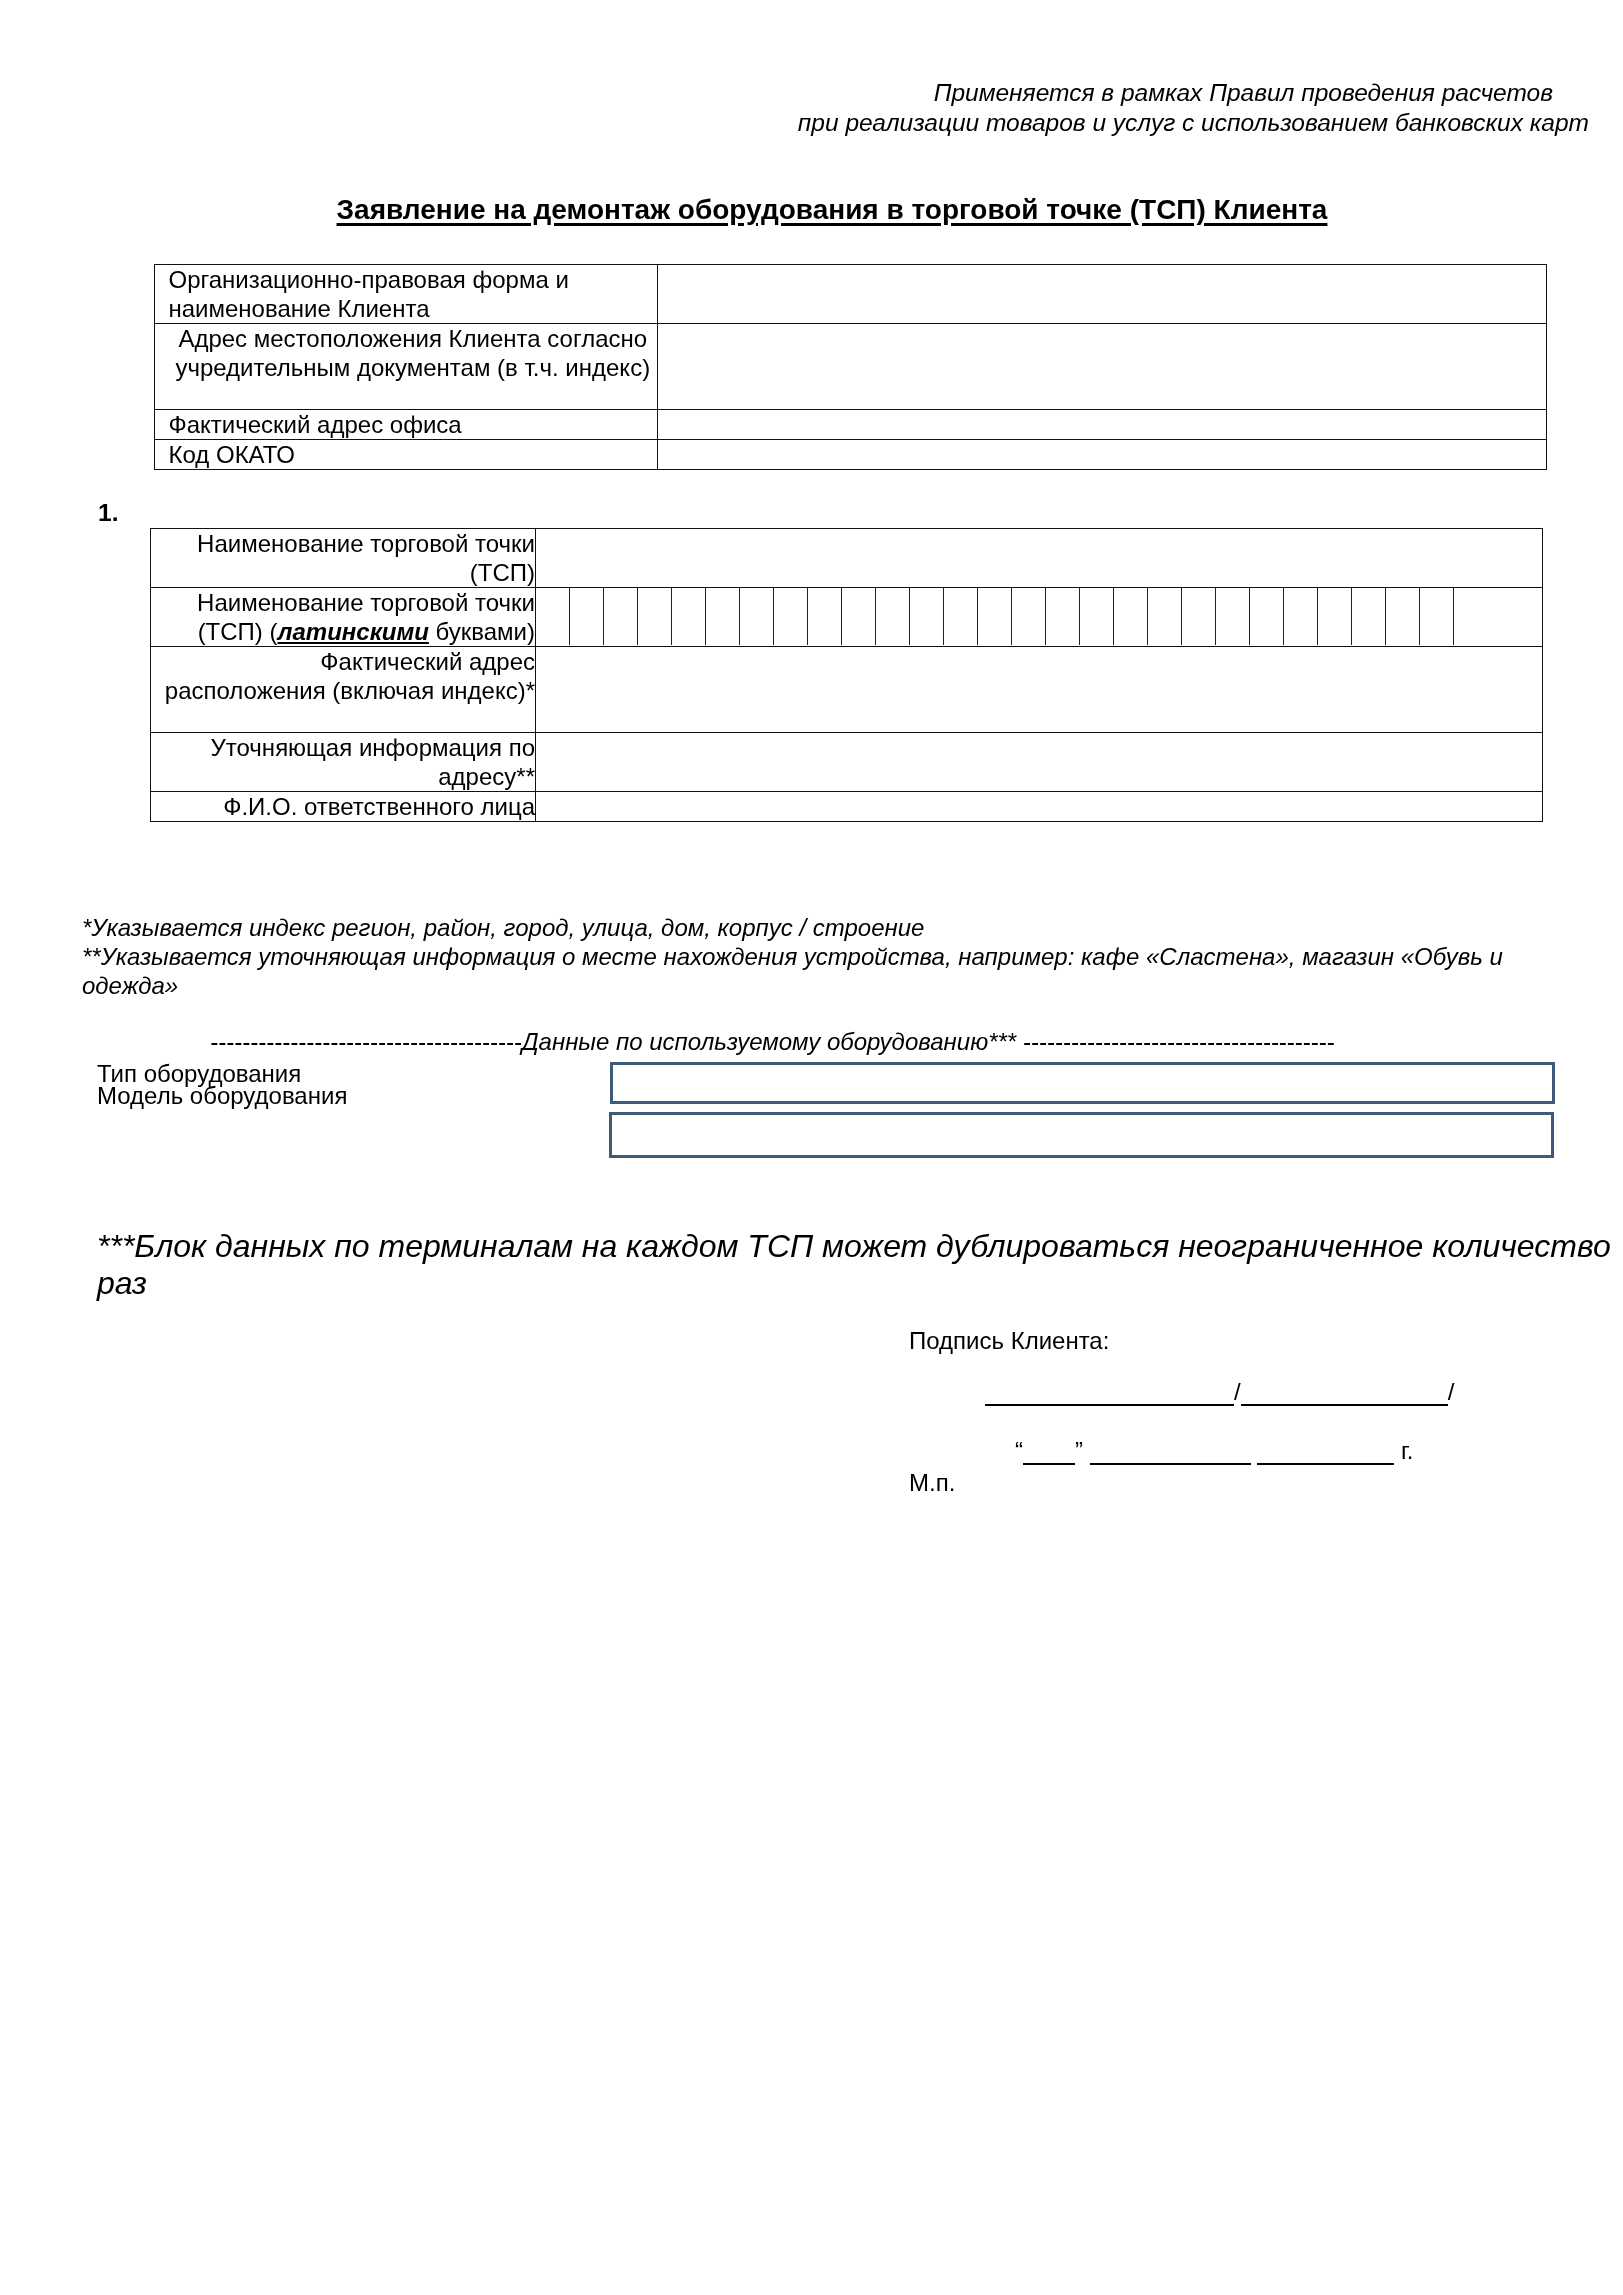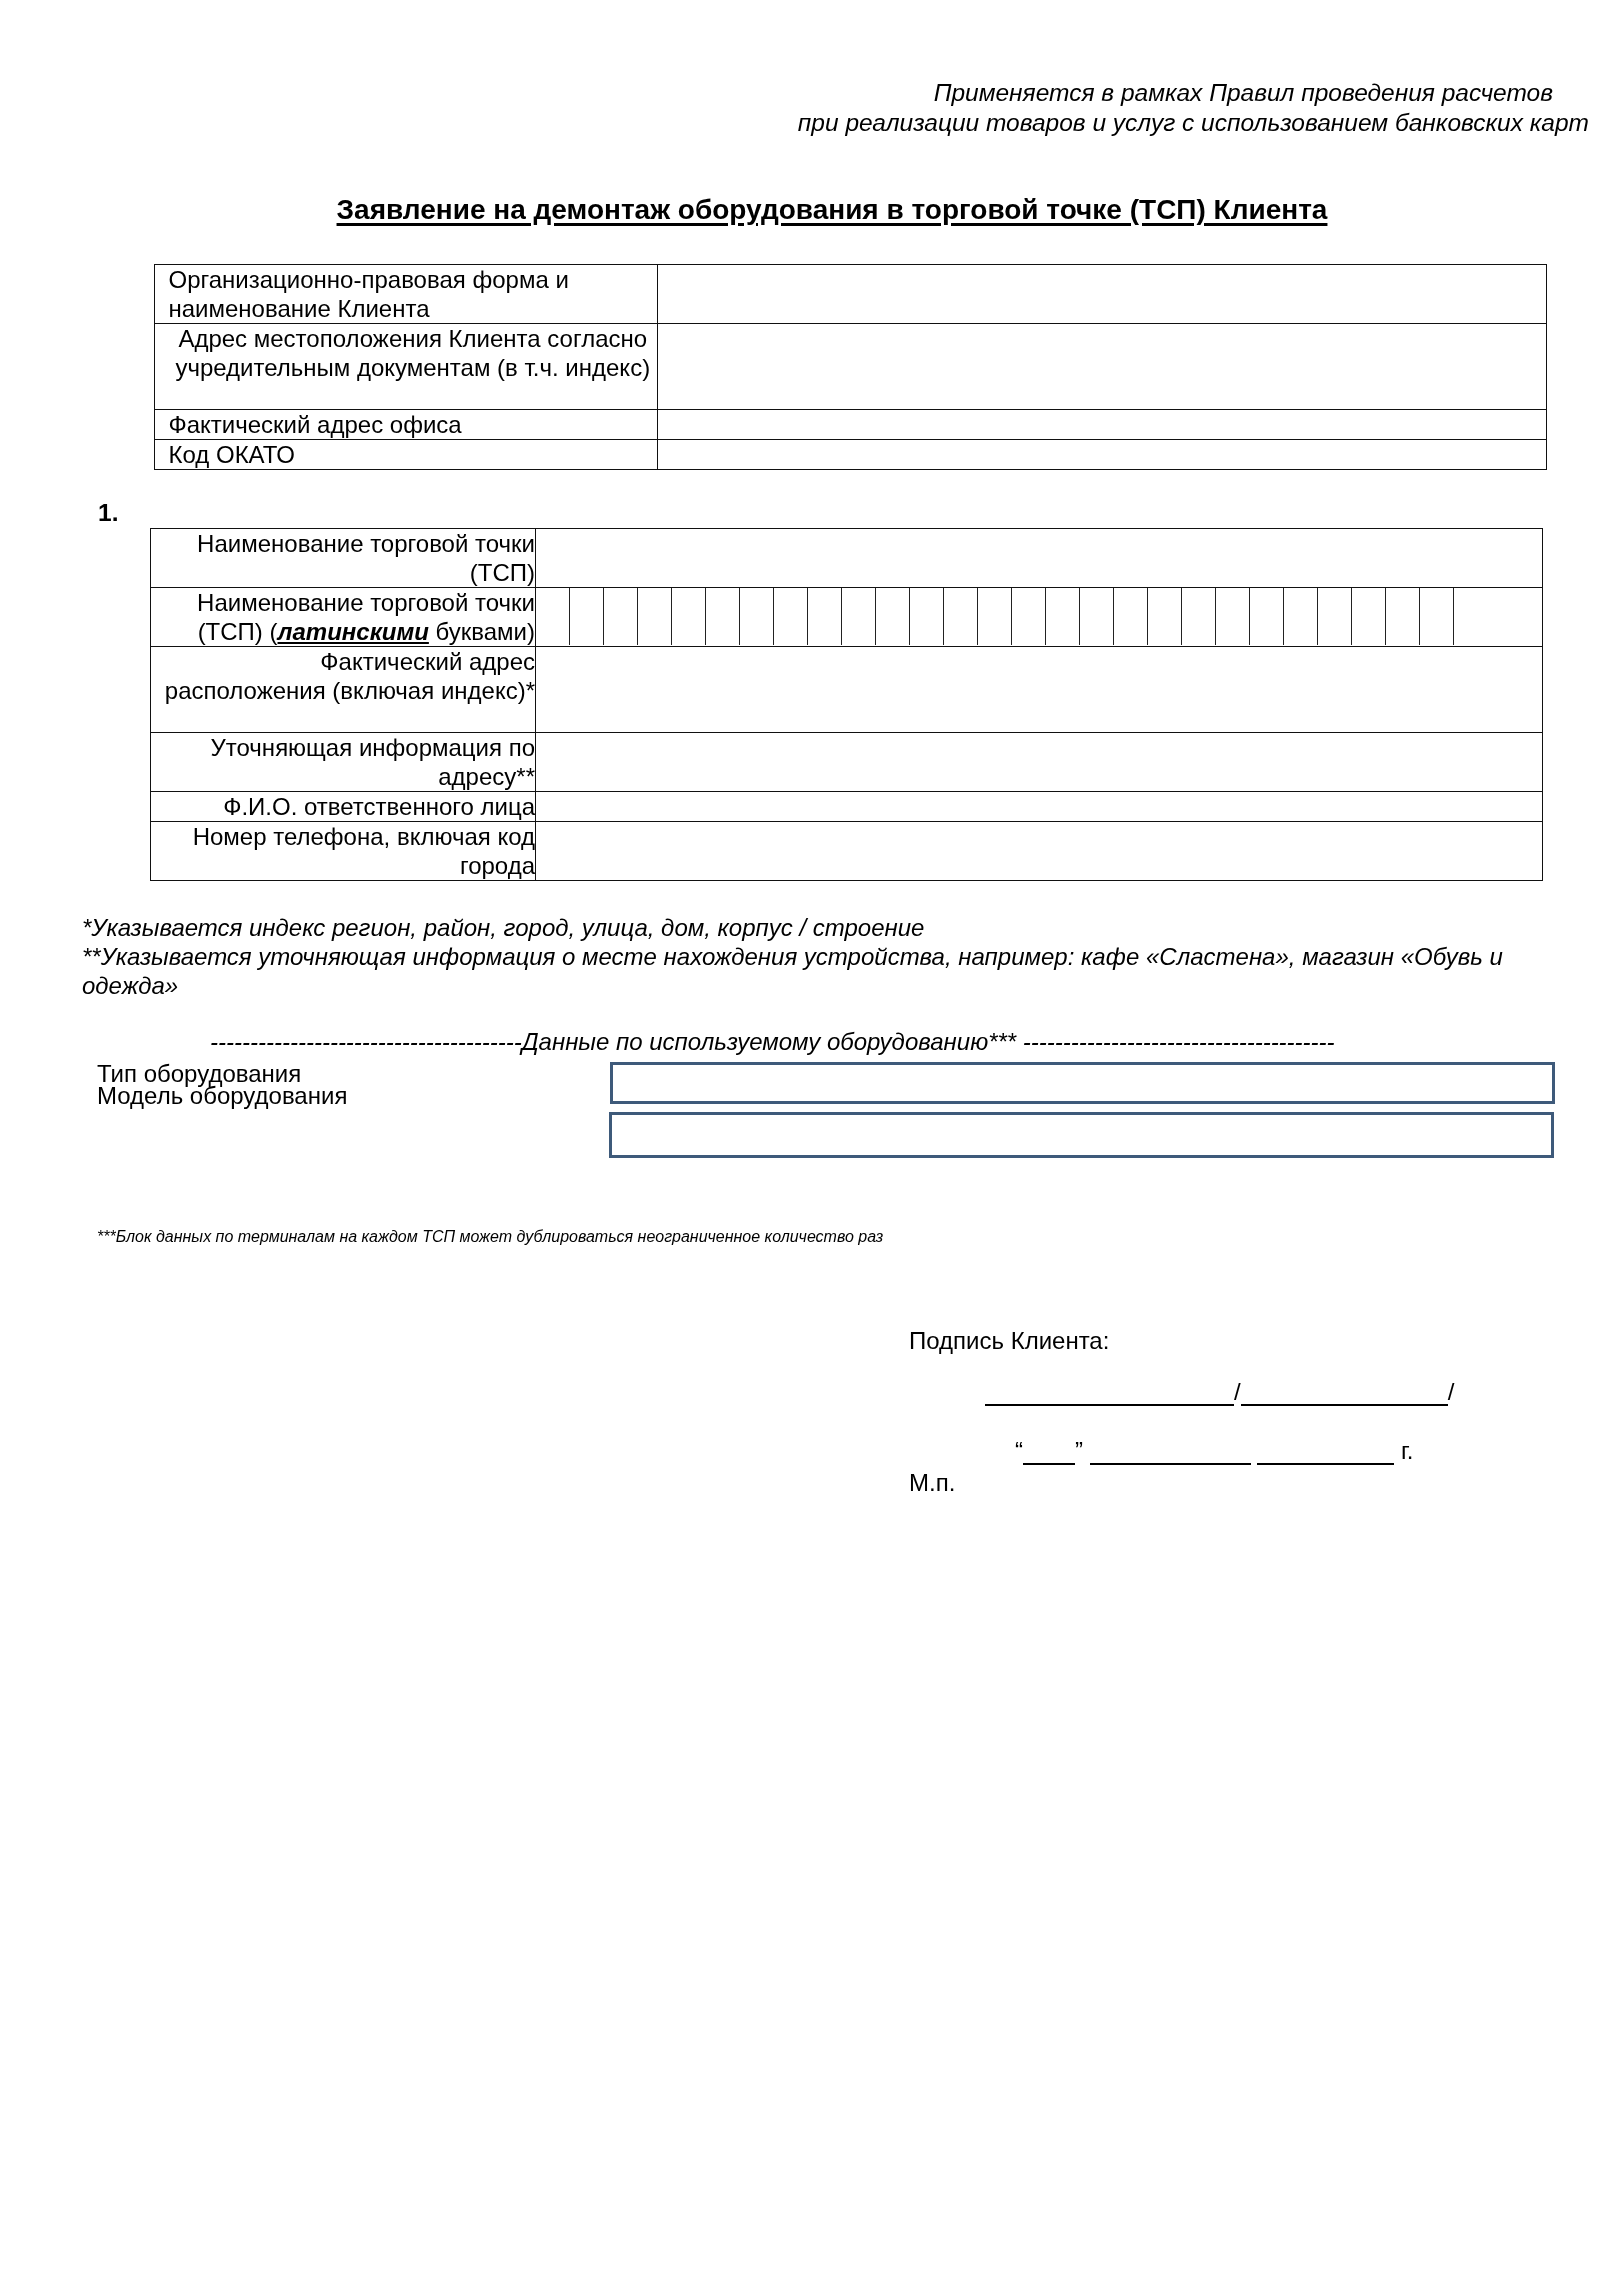--- a/index.html
+++ b/index.html
@@ -18,21 +18,21 @@
   .t2 { left: 150px; top: 528px; width: 1393px; text-align: right; }
   .t2 col.c1 { width: 385px; }
   .cells { display: flex; height: 100%; }
   .cells div { flex: 0 0 34px; border-right: 1.7px solid #222; box-sizing: border-box; height: 57px; }
   .cells div.last { flex: 1 1 auto; border-right: none; }
   .num { left: 98px; top: 499px; font-size: 24.5px; font-weight: bold; }
   .footnotes { left: 82px; top: 913px; width: 1454px; font-style: italic; font-size: 24px; line-height: 29px; }
   .separator { left: 210px; top: 1028px; font-style: italic; font-size: 24px; white-space: nowrap; }
   .eq-label { left: 97px; font-size: 24px; }
   .eq-input { border: 3.4px solid #3e5a7a; box-sizing: border-box; background: #fff; height: 42px; }
-  .note3 { left: 97px; top: 1228px; font-style: italic; font-size: 16px; }
+  .note3 { left: 97px; top: 1228px; font-style: italic; font-size: 32px; }
   .sig-label { left: 909px; top: 1327px; font-size: 24px; }
   .sig-line { left: 985px; top: 1378px; font-size: 24px; white-space: nowrap; }
   .date-line { left: 1015px; top: 1437px; font-size: 24px; white-space: nowrap; }
   .stamp { left: 909px; top: 1469px; font-size: 24px; }
   .u { display: inline-block; border-bottom: 2.5px solid #000; height: 25px; vertical-align: bottom; }
 </style>
 </head>
 <body>
 
 <div class="abs header-note" style="top:78px;">
@@ -119,24 +119,20 @@
     <td class="val"></td>
   </tr>
   <tr style="height:59px;">
     <td>Уточняющая информация по адресу**</td>
     <td class="val"></td>
   </tr>
   <tr style="height:30px;">
     <td>Ф.И.О. ответственного лица</td>
     <td class="val"></td>
   </tr>
-  <tr style="height:59px;">
-    <td>Номер телефона, включая код города</td>
-    <td class="val"></td>
-  </tr>
 </tbody>
   </table>
 
 <div class="abs footnotes">
   <div>*Указывается индекс регион, район, город, улица, дом, корпус / строение</div>
   <div>**Указывается уточняющая информация о месте нахождения устройства, например: кафе «Сластена», магазин «Обувь и одежда»</div>
 </div>
 
 <div class="abs separator">---------------------------------------Данные по используемому оборудованию*** ---------------------------------------</div>
 

